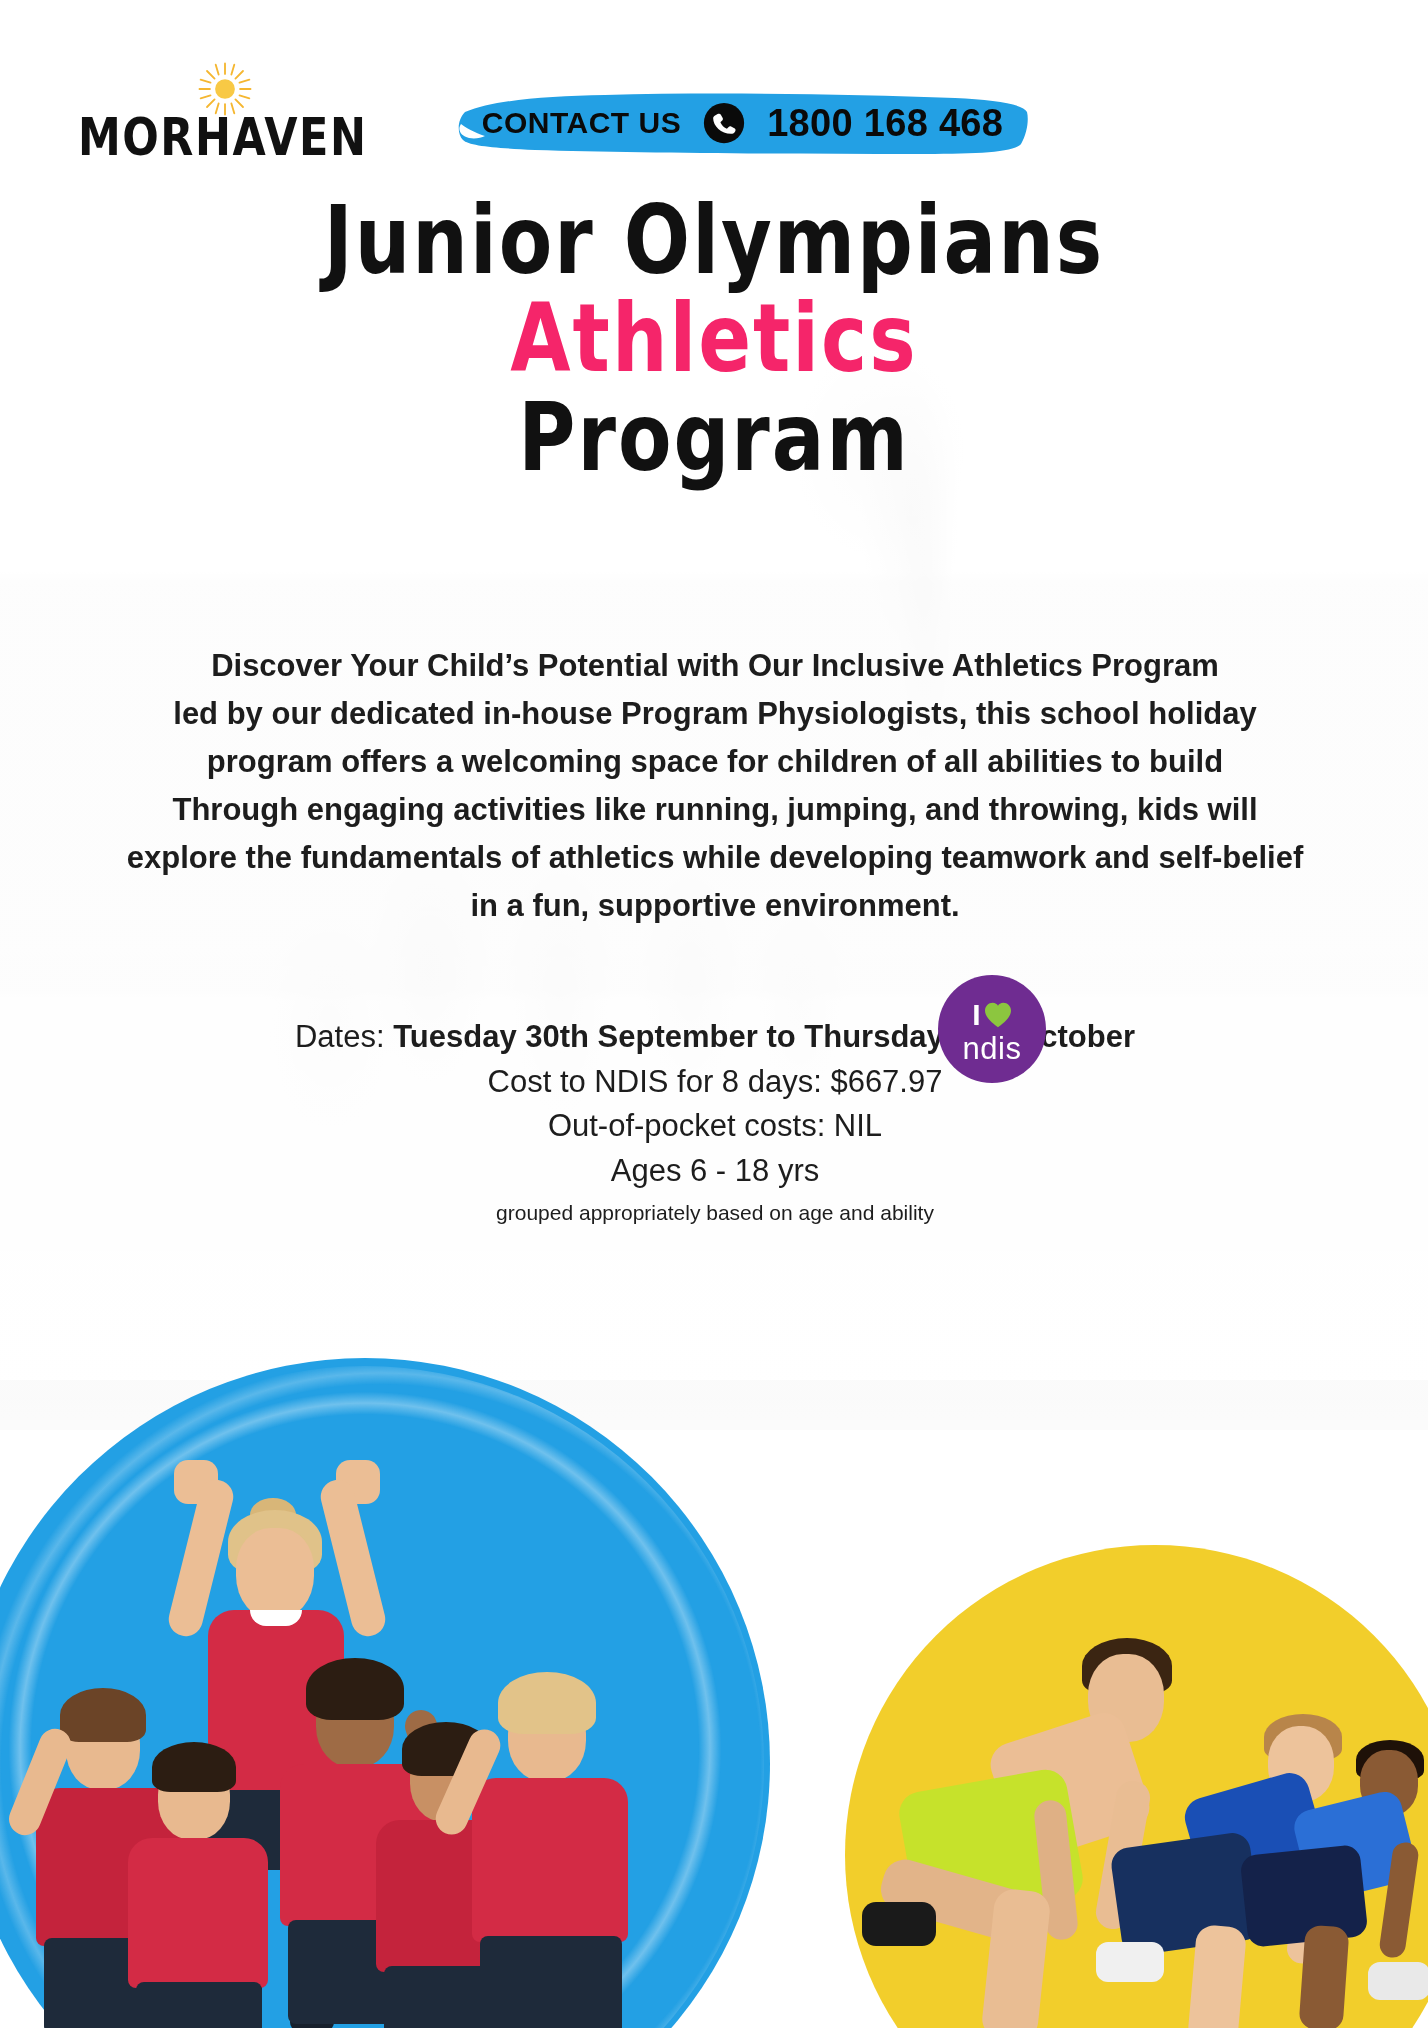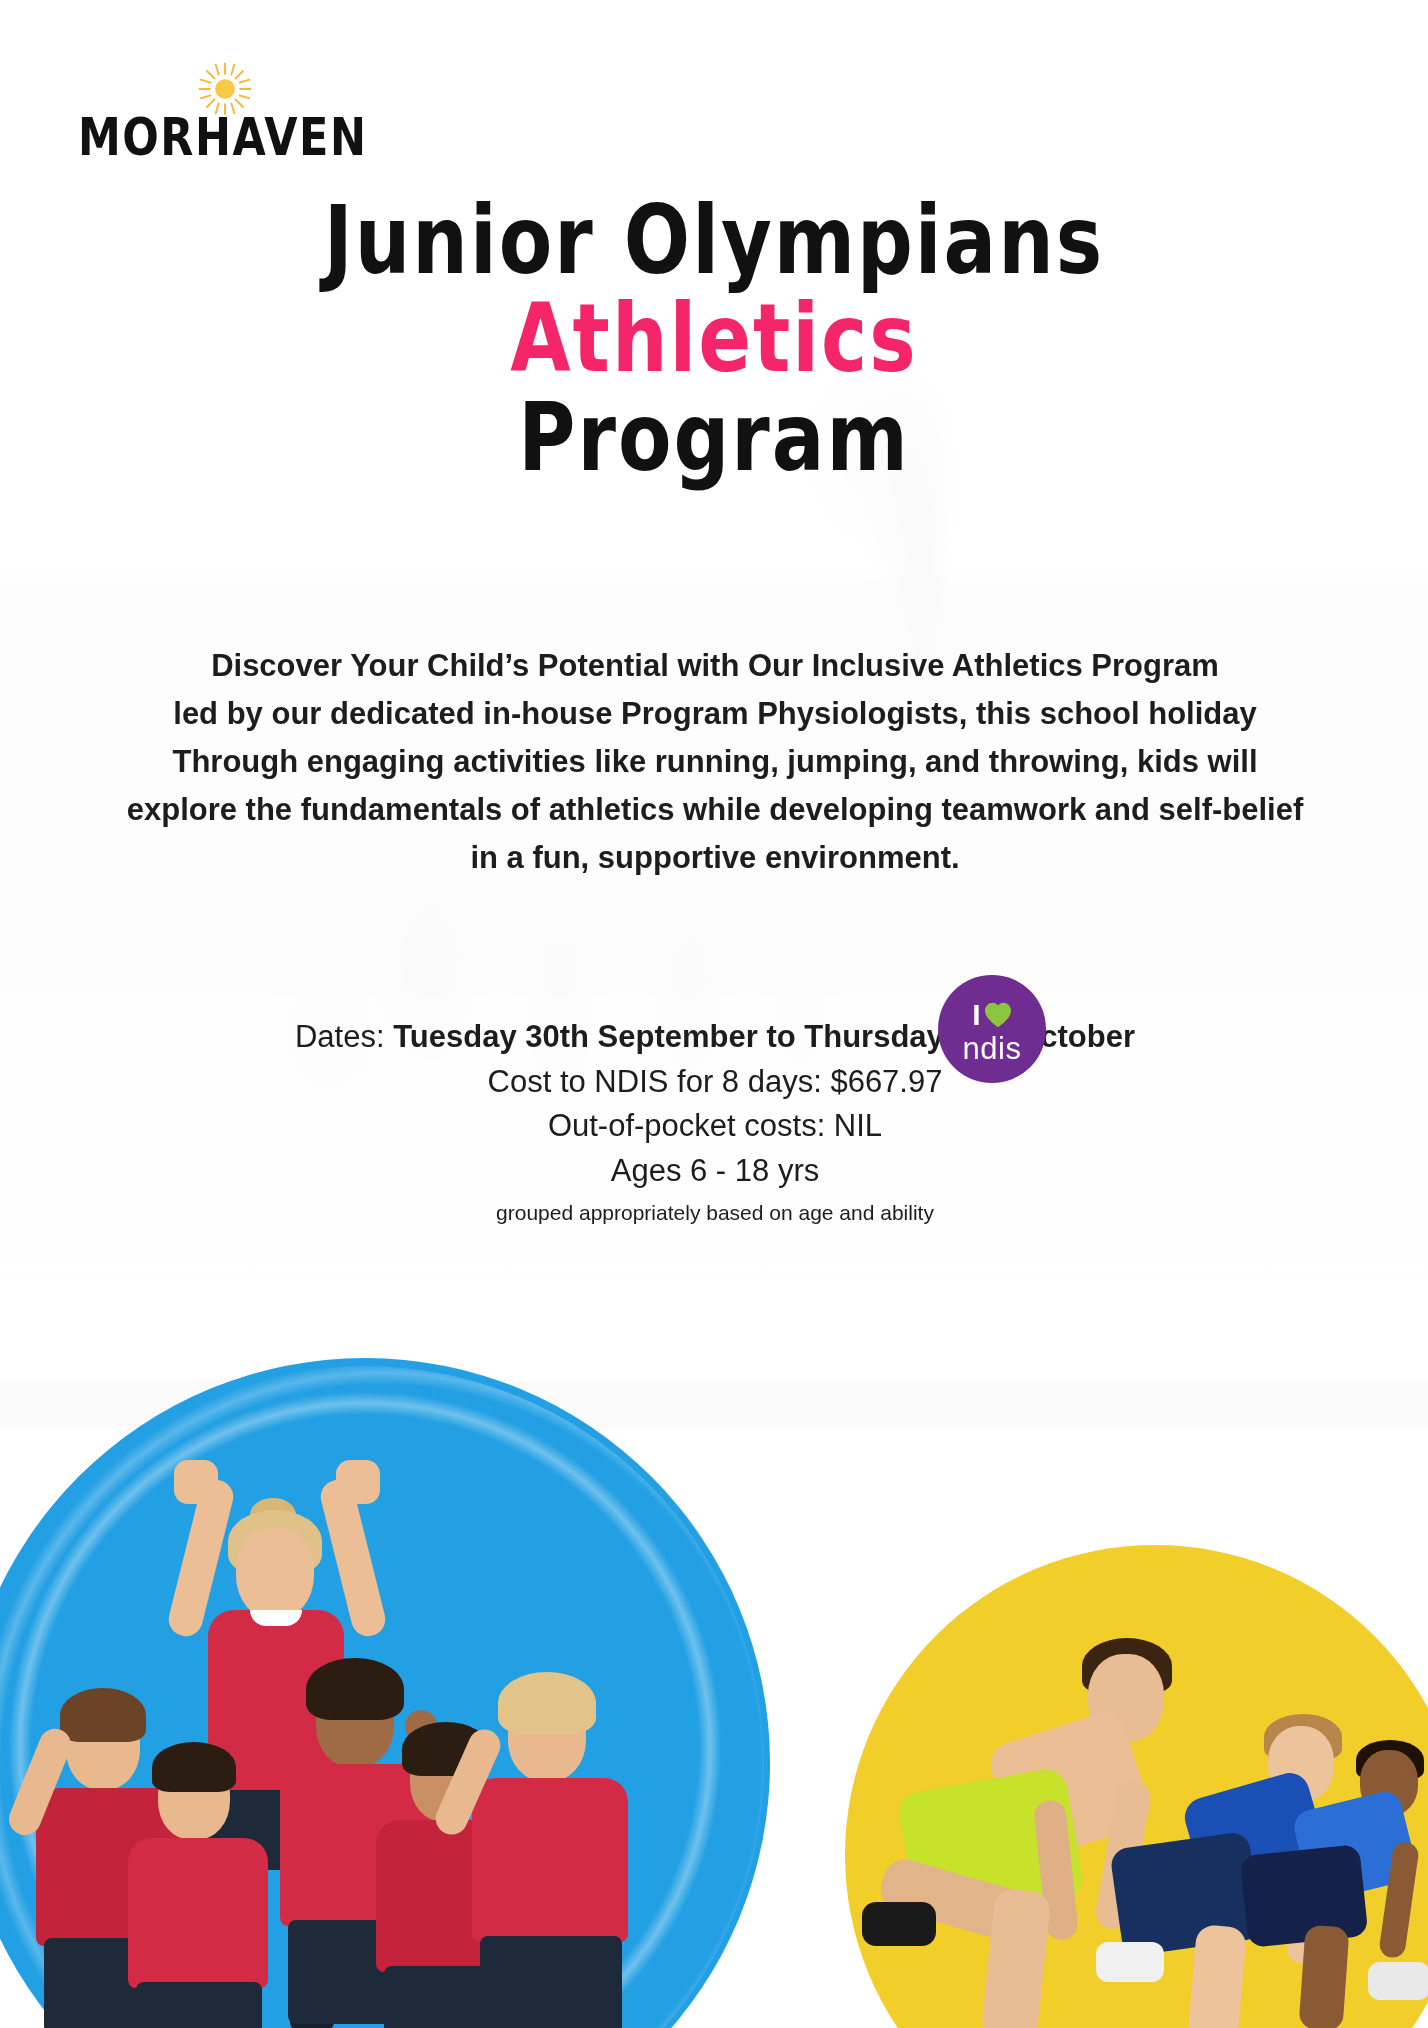--- a/index.html
+++ b/index.html
@@ -221,31 +221,51 @@
         <line x1="8" y1="34" x2="25" y2="39"></line>
         <line x1="75" y1="61" x2="92" y2="66"></line>
         <line x1="8" y1="66" x2="25" y2="61"></line>
         <line x1="75" y1="39" x2="92" y2="34"></line>
       </g>
       <circle cx="50" cy="50" r="17" fill="#F8C945"></circle>
     </svg>
     <div id="logo-word">MORHAVEN</div>
   </div>
 
+  <div id="contact-banner">
+    <svg id="contact-brush" viewBox="0 0 575 66" preserveAspectRatio="none">
+      <path d="M10,22 C40,10 90,6 150,5 C260,2 390,4 500,8 C540,10 568,14 572,22
+               C574,30 572,44 566,54 C558,63 520,64 460,64 C330,64 180,63 80,60
+               C40,58 14,56 8,50 C2,44 2,30 10,22 Z
+               M6,34 C2,40 6,46 14,48 C20,49 26,48 30,46 C24,44 14,40 6,34 Z" fill="#23A0E4"></path>
+    </svg>
+    <div id="contact-inner">
+      <span id="contact-label">CONTACT US</span>
+      <svg id="phone-icon" viewBox="0 0 48 48">
+        <circle cx="24" cy="24" r="23" fill="#0A0A0A"></circle>
+        <path d="M17.5,13.5c1.2-0.5,2.3,0,2.9,1.1l2.1,3.8c0.5,1,0.3,2.1-0.5,2.8l-1.6,1.4
+                 c-0.4,0.3-0.5,0.8-0.3,1.2c1.4,2.9,3.7,5.2,6.6,6.6c0.4,0.2,0.9,0.1,1.2-0.3l1.4-1.6
+                 c0.7-0.8,1.8-1,2.8-0.5l3.8,2.1c1.1,0.6,1.6,1.7,1.1,2.9c-0.8,2-2.8,3.4-5,3.4
+                 C20.8,36.4,11.6,27.2,11.6,18.5C11.6,16.3,15.5,14.3,17.5,13.5z" fill="#FFFFFF"></path>
+      </svg>
+      <span id="phone-number">1800 168 468</span>
+    </div>
+  </div>
 </div>
 
 <div id="title-block">
   <span class="title-line" id="title-1">Junior Olympians</span>
   <span class="title-line" id="title-2">Athletics</span>
   <span class="title-line" id="title-3">Program</span>
 </div>
 
 <div id="body-copy">
   <p>Discover Your Child’s Potential with Our Inclusive Athletics Program</p>
   <p>led by our dedicated in-house Program Physiologists, this school holiday</p>
+  <p>program offers a welcoming space for children of all abilities to build</p>
   <p>Through engaging activities like running, jumping, and throwing, kids will</p>
   <p>explore the fundamentals of athletics while developing teamwork and self-belief</p>
   <p>in a fun, supportive environment.</p>
 </div>
 
 <div id="details">
   <span class="line"><span>Dates: </span><span class="bold">Tuesday 30th September to Thursday 2nd October</span></span>
   <span class="line">Cost to NDIS for 8 days: $667.97</span>
   <span class="line">Out-of-pocket costs: NIL</span>
   <span class="line">Ages 6 - 18 yrs</span>

